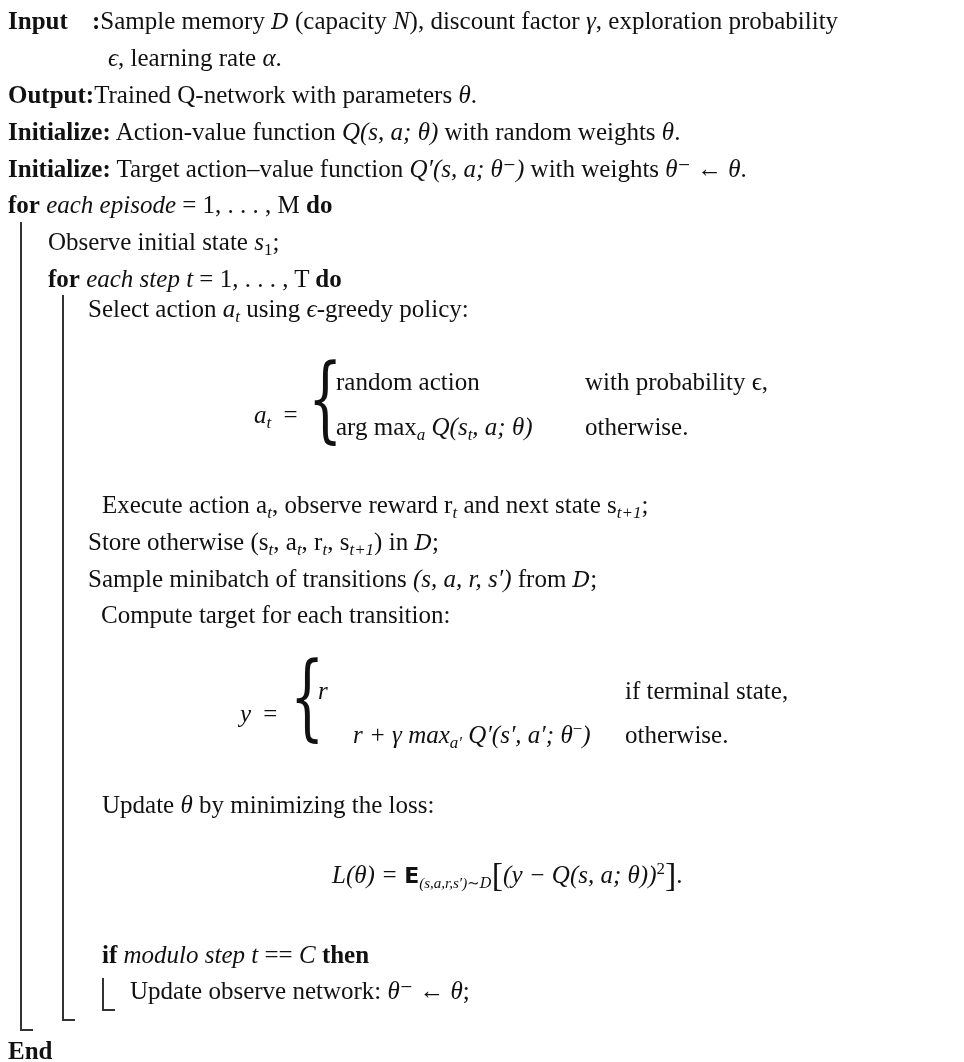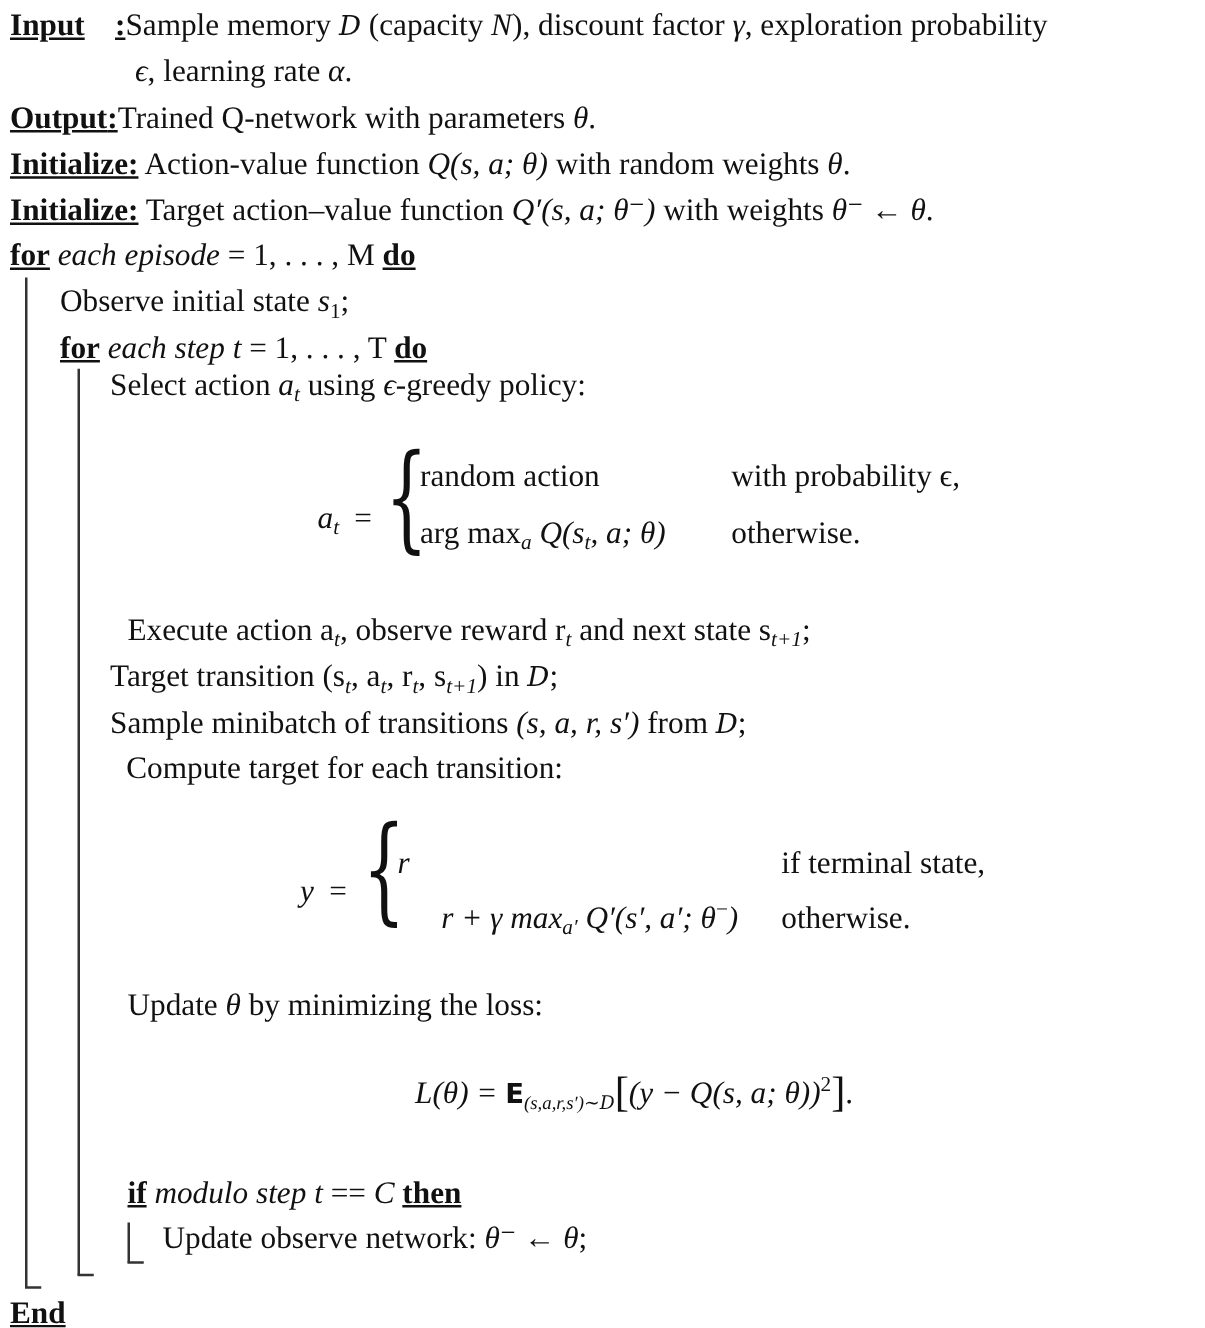--- a/index.html
+++ b/index.html
@@ -2,21 +2,21 @@
 <html><head>
   <meta charset="utf-8">
   <style>
     html, body { margin: 0; padding: 0; background: #ffffff; }
     body {
       width: 964px; height: 1062px; position: relative; overflow: hidden;
       font-family: "Liberation Serif", "DejaVu Serif", serif;
       color: #111111; font-size: 25px;
     }
     .line { position: absolute; white-space: nowrap; line-height: 30px; }
-    b { font-weight: bold; text-decoration: underline; }
+    b { font-weight: bold; }
     i, .m { font-style: italic; }
     sub { font-size: 17px; vertical-align: -5px; line-height: 0; }
     sup { font-size: 17px; vertical-align: 9px; line-height: 0; }
     .cal { font-family: "DejaVu Serif", serif; font-style: italic; font-size: 22px; }
     .bb { font-family: "DejaVu Sans", sans-serif; font-weight: bold; font-size: 22px; }
     .vbar { position: absolute; width: 1.5px; background: #333; }
     .hbar { position: absolute; height: 1.5px; background: #333; }
     .brace {
       position: absolute; font-family: "DejaVu Serif", serif; font-weight: normal;
       transform-origin: left top;
@@ -87,21 +87,21 @@
   <div class="line" style="left:585px; top:412px;">
     <span>otherwise.</span>
   </div>
 </div>
 
 <div class="line" style="left:102px; top:490px;">
   <span>Execute action a</span><sub class="m">t</sub><span>, observe reward r</span><sub class="m">t</sub><span> and next state s</span><sub class="m">t+1</sub><span>;</span>
 </div>
 
 <div class="line" style="left:88px; top:527px;">
-  <span>Target transition (s</span><sub class="m">t</sub><span>, a</span><sub class="m">t</sub><span>, r</span><sub class="m">t</sub><span>, s</span><sub class="m">t+1</sub><span>) in </span><span class="cal">D</span><span>;</span>
+  <span>Store otherwise (s</span><sub class="m">t</sub><span>, a</span><sub class="m">t</sub><span>, r</span><sub class="m">t</sub><span>, s</span><sub class="m">t+1</sub><span>) in </span><span class="cal">D</span><span>;</span>
 </div>
 
 <div class="line" style="left:88px; top:564px;">
   <span>Sample minibatch of transitions </span><i>(s, a, r, s′)</i><span> from </span><span class="cal">D</span><span>;</span>
 </div>
 
 <div class="line" style="left:101px; top:600px;">
   <span>Compute target for each transition:</span>
 </div>
 

